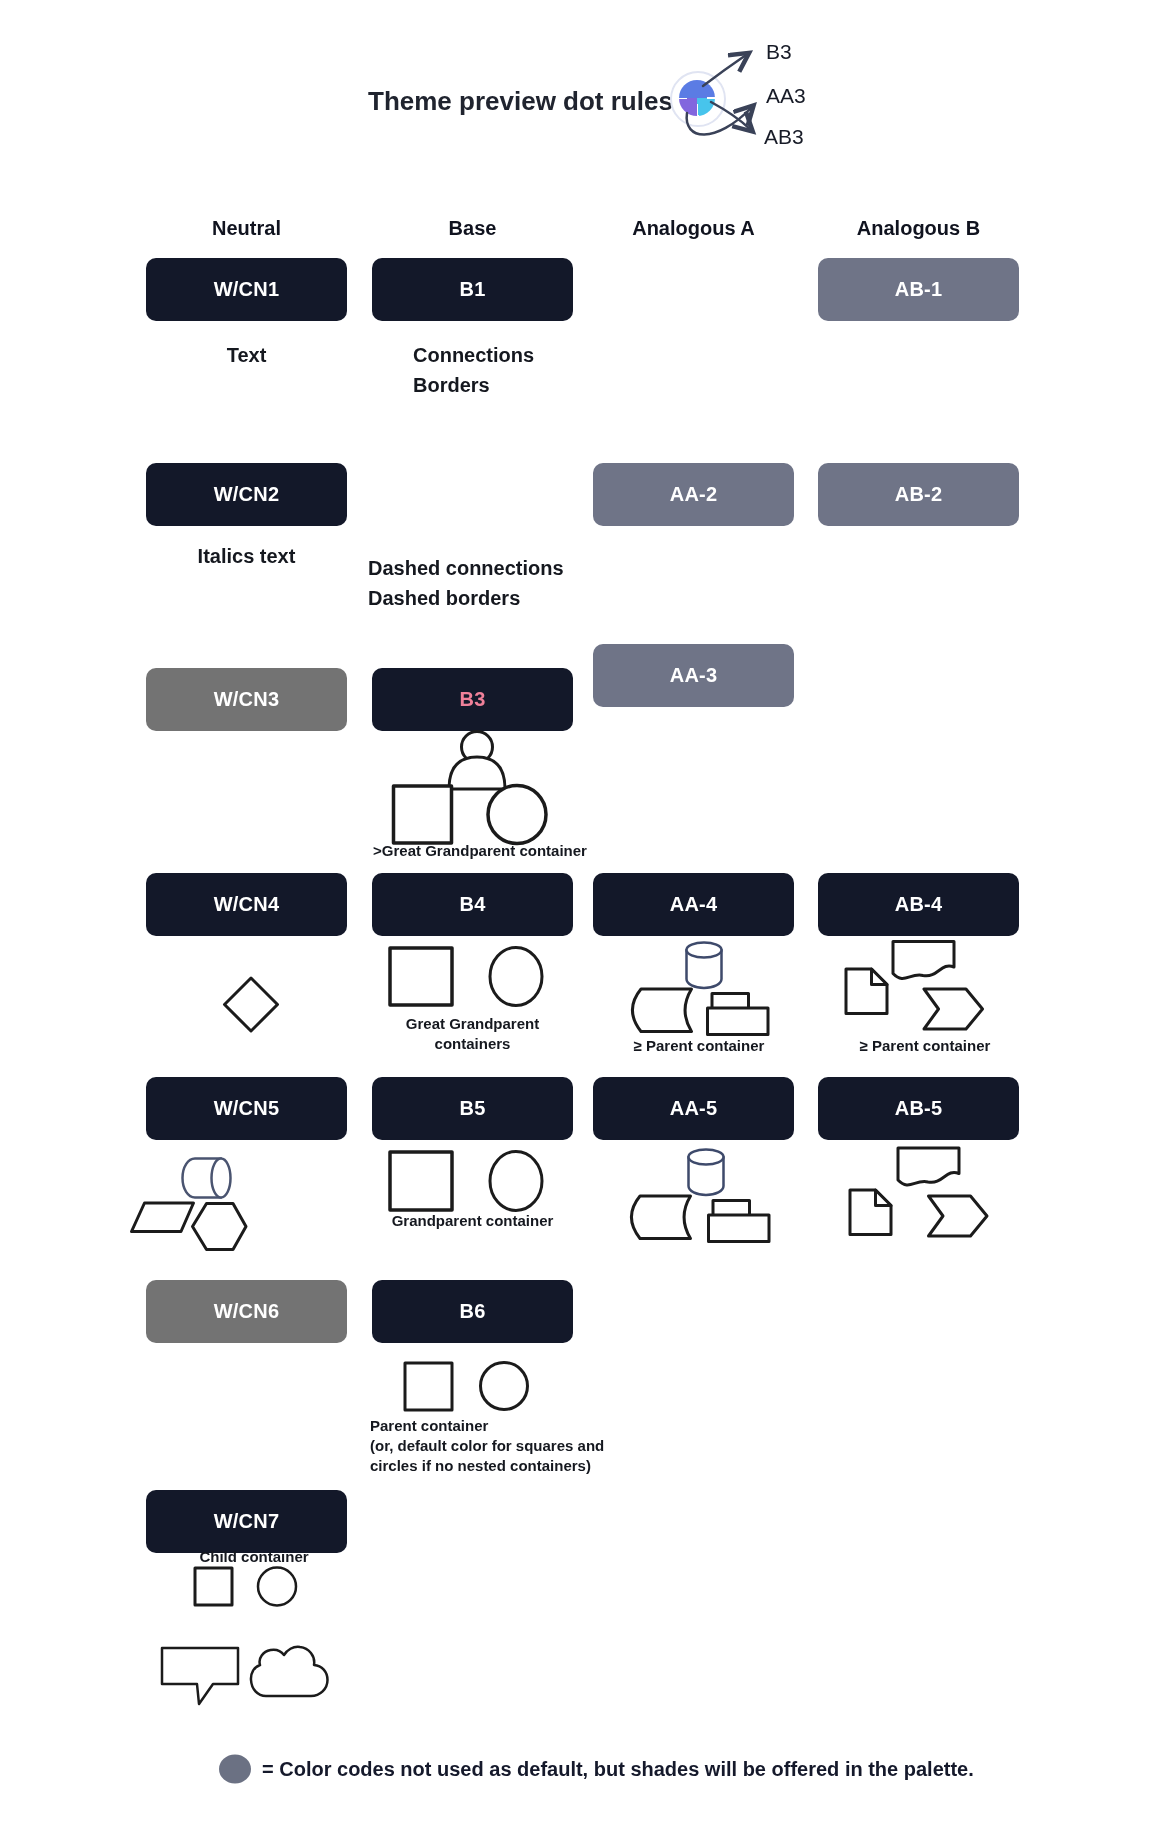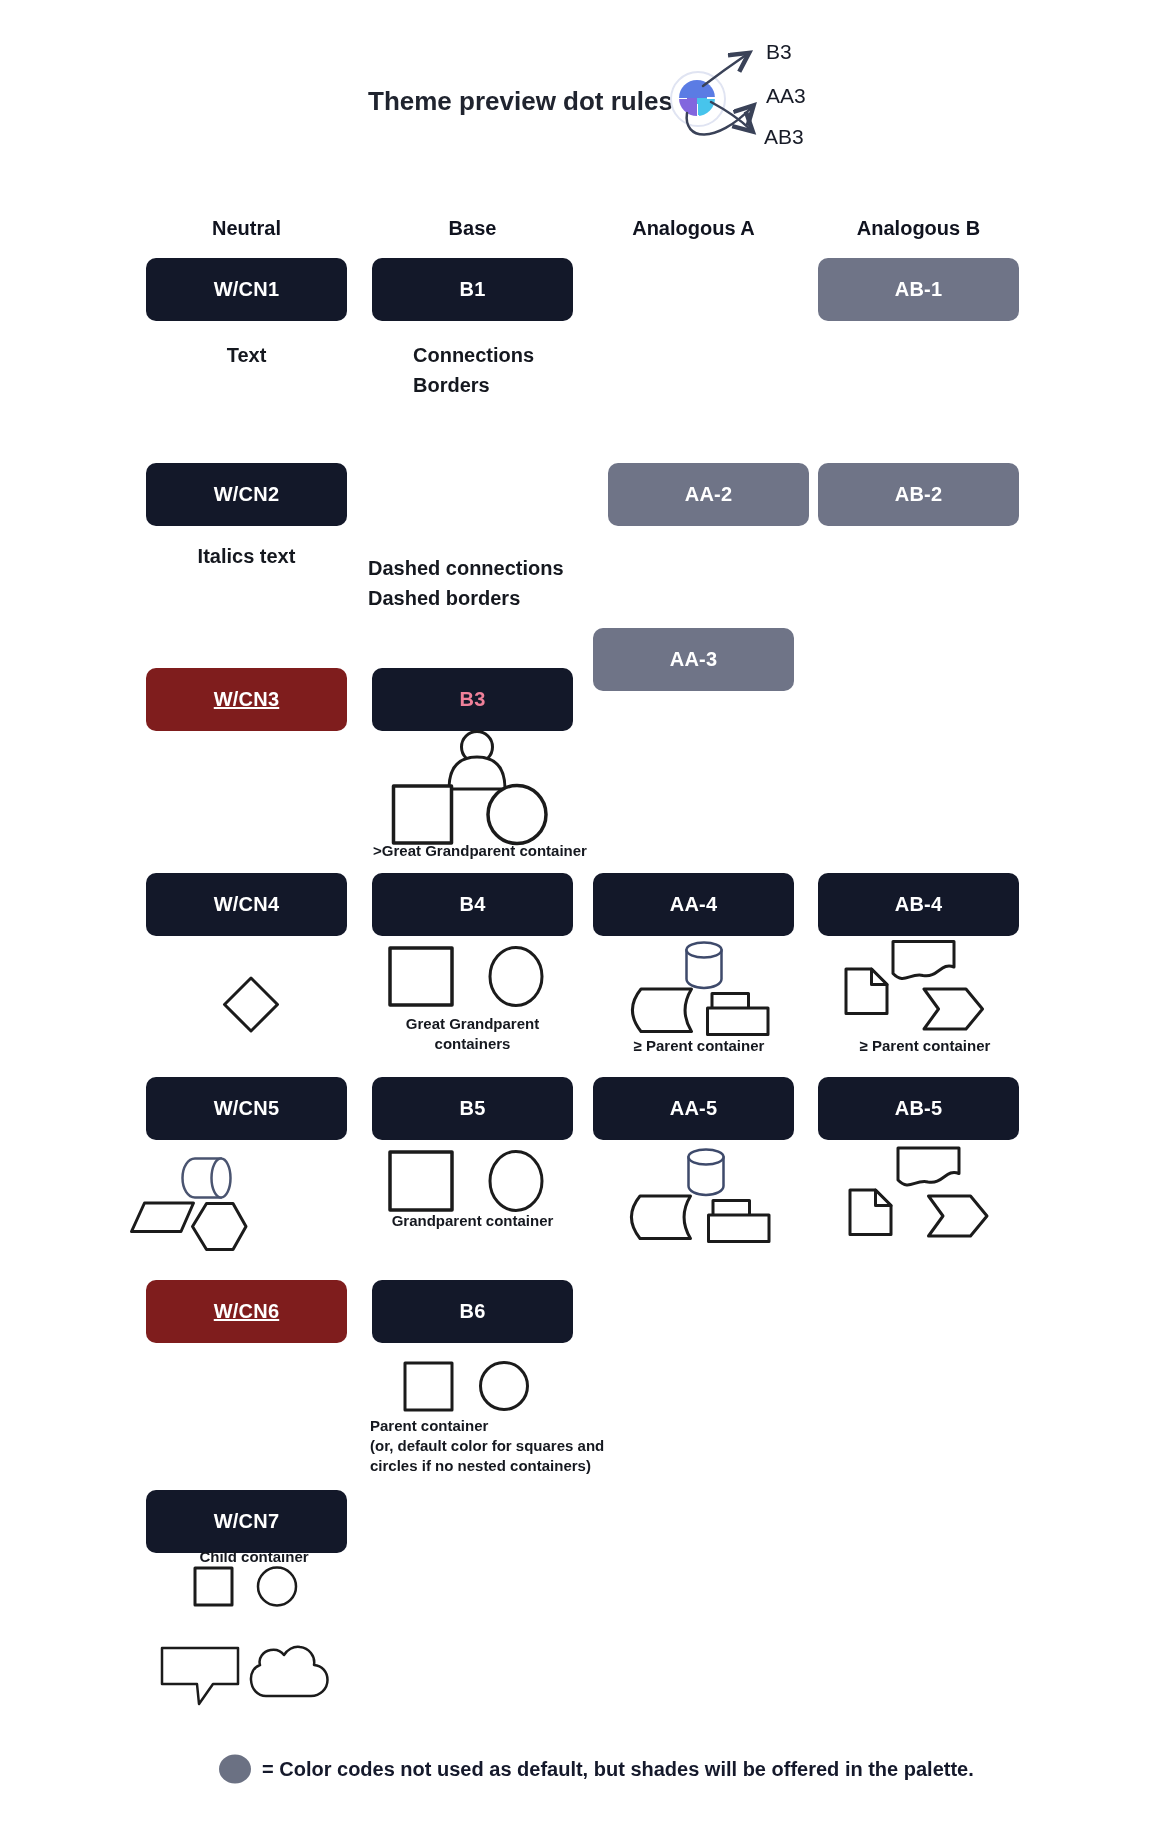--- a/index.html
+++ b/index.html
@@ -13,21 +13,21 @@
        background:conic-gradient(from 270deg,
          #5b7ce4 0deg 177deg,#ffffff 177deg 183deg,
          #47c4ec 183deg 265deg,#ffffff 265deg 271deg,
          #8266de 271deg 357deg,#ffffff 357deg 360deg);}
   .colhead{position:absolute;width:201px;text-align:center;font-size:20px;font-weight:700;color:#10131f;}
   .pill{position:absolute;width:201px;height:63px;border-radius:10px;display:flex;align-items:center;
         justify-content:center;font-size:20px;font-weight:700;color:#ffffff;letter-spacing:.2px;}
   .dark{background:#131829;}
   .dark-pink{background:#131829;color:#ef8099;}
   .analog-gray{background:#6f7487;}
-  .neutral-gray{background:#7f1d1d;text-decoration:underline;}
+  .neutral-gray{background:#737373;}
   .note{position:absolute;font-weight:700;white-space:pre-line;color:#15181f;}
   .note-lg{font-size:20px;line-height:30px;}
   .note-sm{font-size:15px;line-height:20px;}
   .tc{text-align:center;}
   .shapes{position:absolute;left:0;top:0;pointer-events:none;}
   .ol{fill:#ffffff;stroke:#1b1b1b;stroke-width:3;stroke-linejoin:round;}
   .ol35{stroke-width:3.5;}
   .ol25{stroke-width:2.5;}
   .navy{stroke:#3e4a6b;}
   .steel{stroke:#4a5470;}
@@ -52,29 +52,29 @@
   <div class="colhead" style="left:818px;top:217px">Analogous B</div>
 
   <div class="pill dark" style="left:146px;top:258px">W/CN1</div>
   <div class="pill dark" style="left:372px;top:258px">B1</div>
   <div class="pill analog-gray" style="left:818px;top:258px">AB-1</div>
   <div class="note note-lg tc" style="left:146px;top:340px;width:201px">Text</div>
   <div class="note note-lg" style="left:413px;top:340px">Connections
 Borders</div>
 
   <div class="pill dark" style="left:146px;top:463px">W/CN2</div>
-  <div class="pill analog-gray" style="left:608px;top:463px">AA-2</div>
+  <div class="pill analog-gray" style="left:593px;top:463px">AA-2</div>
   <div class="pill analog-gray" style="left:818px;top:463px">AB-2</div>
   <div class="note note-lg tc" style="left:146px;top:541px;width:201px">Italics text</div>
   <div class="note note-lg" style="left:368px;top:553px">Dashed connections
 Dashed borders</div>
 
   <div class="pill neutral-gray" style="left:146px;top:668px">W/CN3</div>
   <div class="pill dark-pink" style="left:372px;top:668px">B3</div>
-  <div class="pill analog-gray" style="left:593px;top:628px">AA-3</div>
+  <div class="pill analog-gray" style="left:593px;top:644px">AA-3</div>
   <div class="note note-sm tc" style="left:372px;top:841px;width:216px">&gt;Great Grandparent container</div>
 
   <div class="pill dark" style="left:146px;top:873px">W/CN4</div>
   <div class="pill dark" style="left:372px;top:873px">B4</div>
   <div class="pill dark" style="left:593px;top:873px">AA-4</div>
   <div class="pill dark" style="left:818px;top:873px">AB-4</div>
   <div class="note note-sm tc" style="left:372px;top:1014px;width:201px">Great Grandparent containers</div>
   <div class="note note-sm tc" style="left:593px;top:1036px;width:212px">≥ Parent container</div>
   <div class="note note-sm tc" style="left:818px;top:1036px;width:214px">≥ Parent container</div>
 

